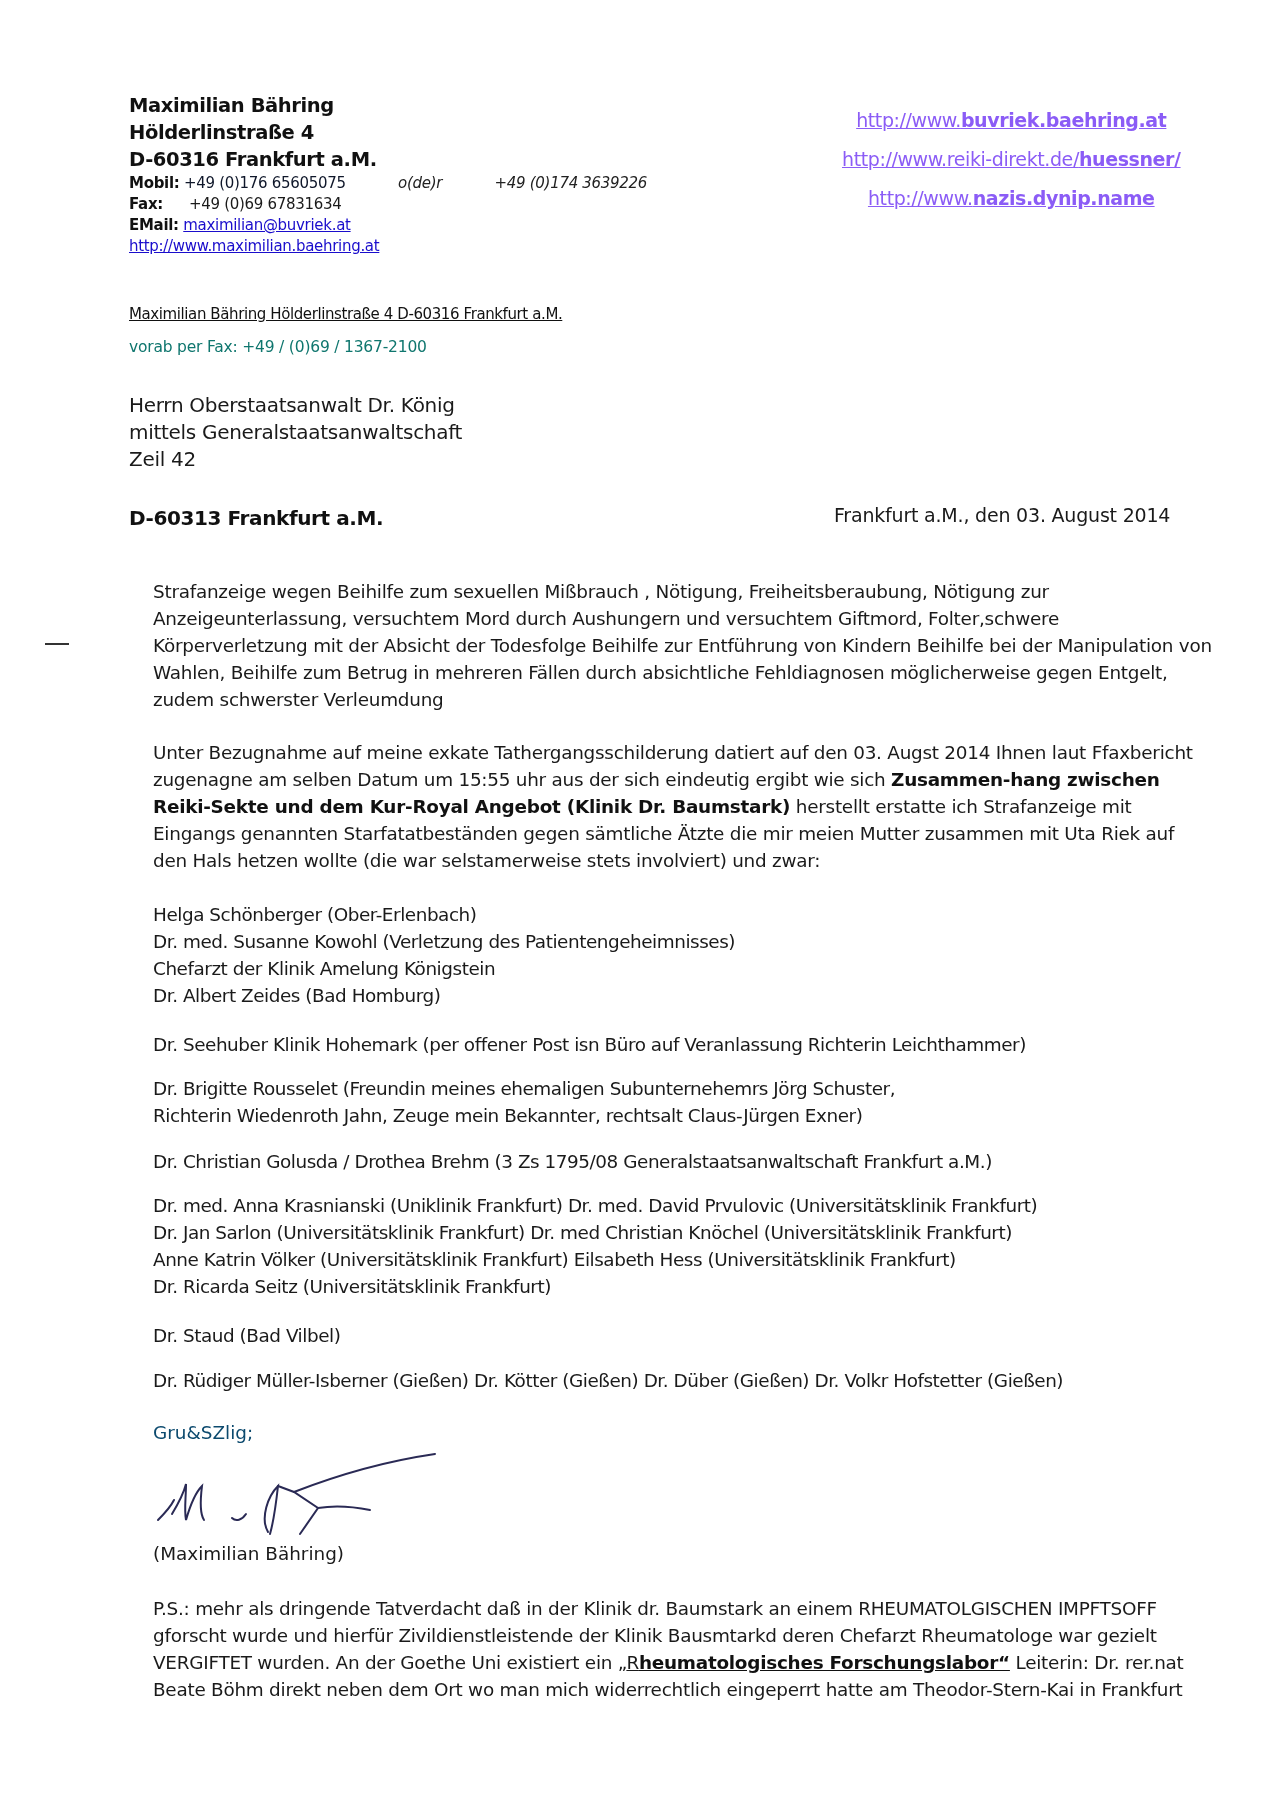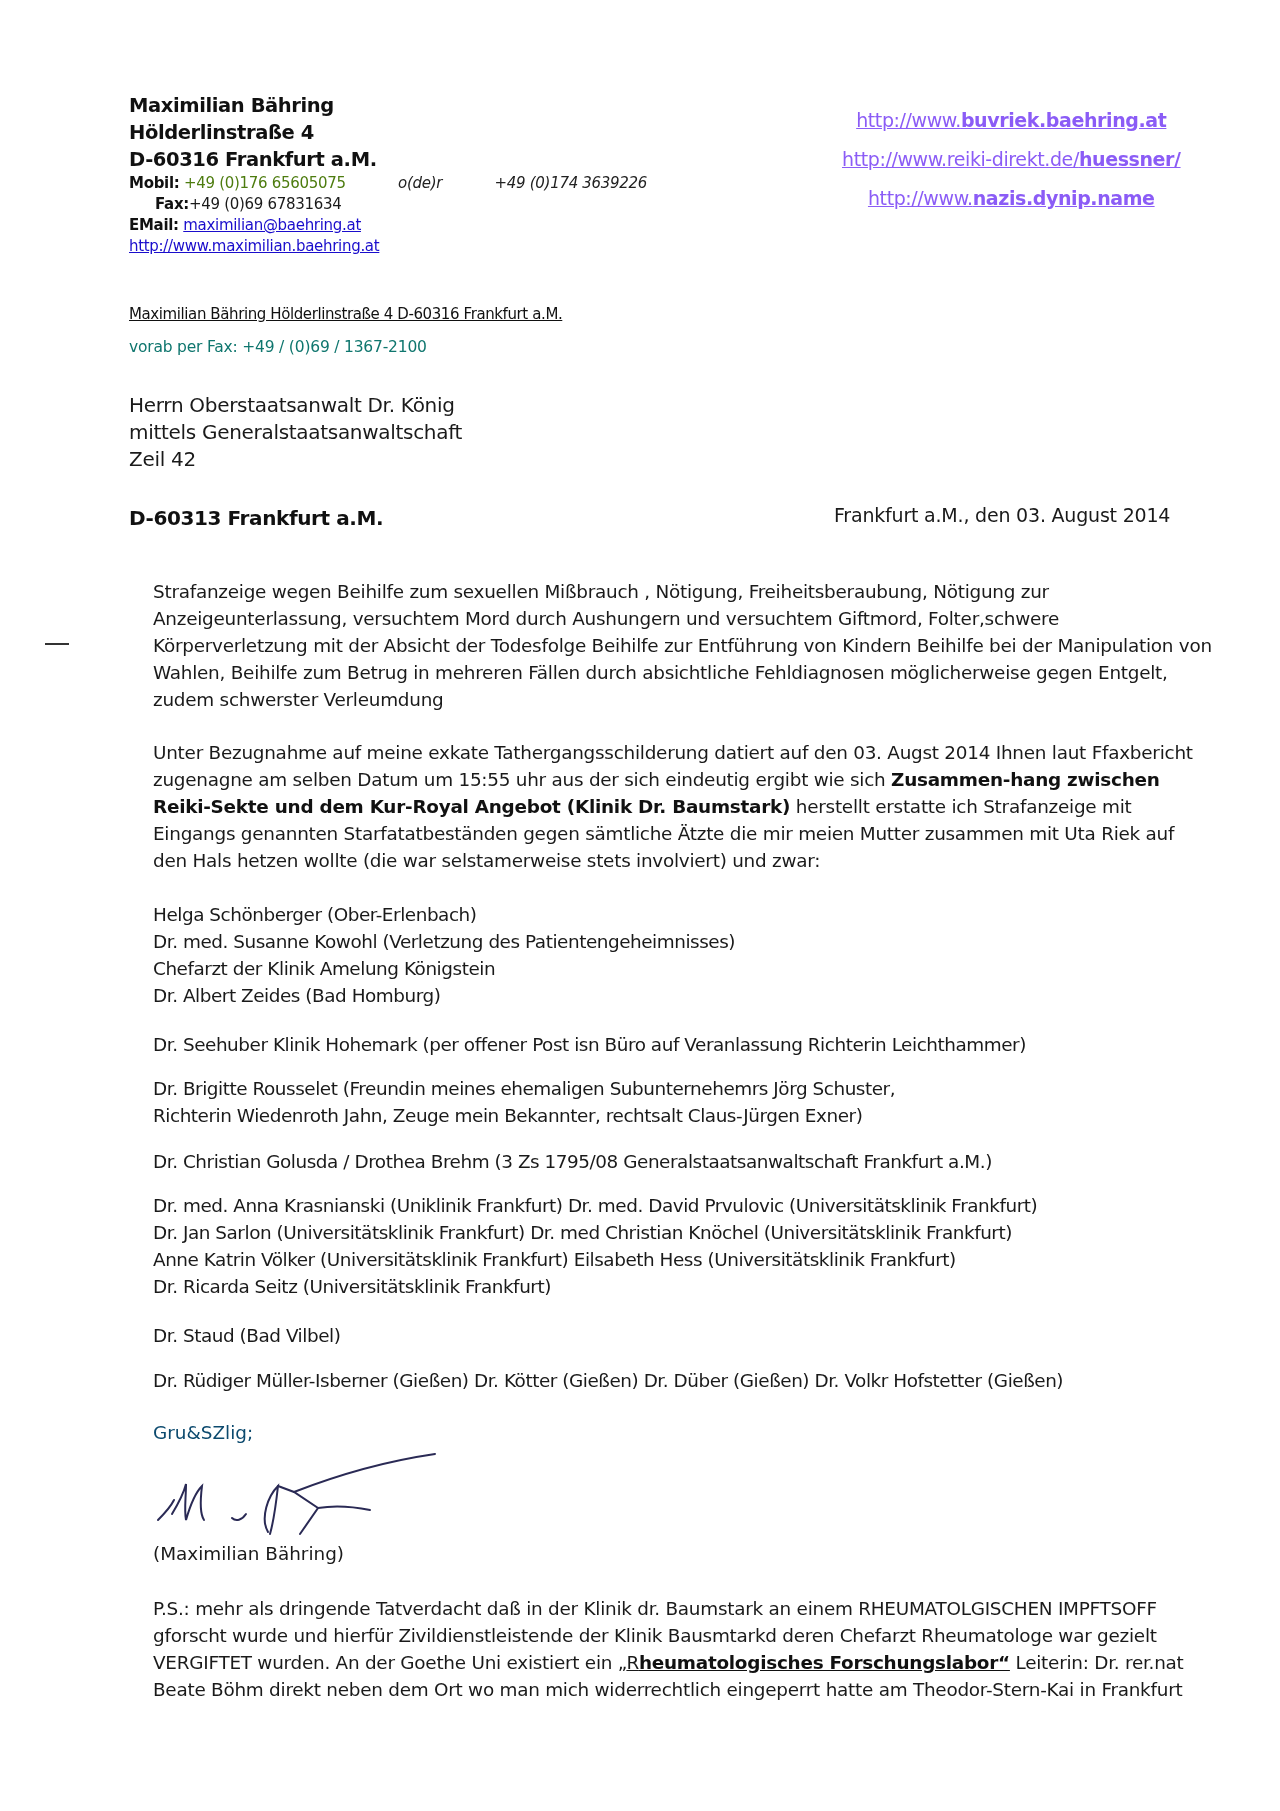--- a/index.html
+++ b/index.html
@@ -10,24 +10,24 @@
       color: #1a1a1a;
       overflow: hidden;
     }
     .abs { position: absolute; }
 
     
     .sender { left: 129px; top: 92px; }
     .sender .big { font-size: 19.5px; font-weight: bold; line-height: 27px; letter-spacing: -0.4px; color: #111; }
     .sender .small { font-size: 15px; line-height: 21px; letter-spacing: -0.3px; }
     .lbl { font-weight: bold; color: #111; }
-    .red { color: #4d7c0f; }
+    .red { color: #0f172a; }
     .ital { font-style: italic; color: #222; margin-left: 48px; }
     a.lnk { color: #1a0dcc; text-decoration: underline; }
-    .fax-tab { display: inline-block; width: 60px; text-align: right; }
+    .fax-tab { display: inline-block; width: 60px; }
 
     
     .links { left: 842px; top: 101px; }
     .links a { display: block; font-size: 19px; font-weight: bold; line-height: 39px; color: #8b5cf6; text-decoration: underline; letter-spacing: -0.4px; text-align: center; }
     .links a .thin { font-weight: normal; }
 
     
     .return { left: 129px; top: 305px; font-size: 15px; text-decoration: underline; letter-spacing: -0.4px; color: #111; }
     .prefax { left: 129px; top: 338px; font-size: 15.5px; color: #0f766e; letter-spacing: -0.2px; }
 
@@ -64,21 +64,21 @@
     <span class="lbl">Mobil:</span>
     <span class="red">+49 (0)176 65605075</span>
     <span class="ital">o(de)r</span>
     <span class="ital">+49 (0)174 3639226</span>
   </div>
   <div class="small">
     <span class="lbl fax-tab">Fax:</span><span>+49 (0)69 67831634</span>
   </div>
   <div class="small">
     <span class="lbl">EMail:</span>
-    <a class="lnk">maximilian@baehring.at</a>
+    <a class="lnk">maximilian@buvriek.at</a>
   </div>
   <div class="small">
     <a class="lnk">http://www.maximilian.baehring.at</a>
   </div>
 </div>
 
 <div class="abs links">
   <a><span class="thin">http://www.</span><span>buvriek.baehring.at</span></a>
   <a><span class="thin">http://www.reiki-direkt.de/</span><span>huessner/</span></a>
   <a><span class="thin">http://www.</span><span>nazis.dynip.name</span></a>

